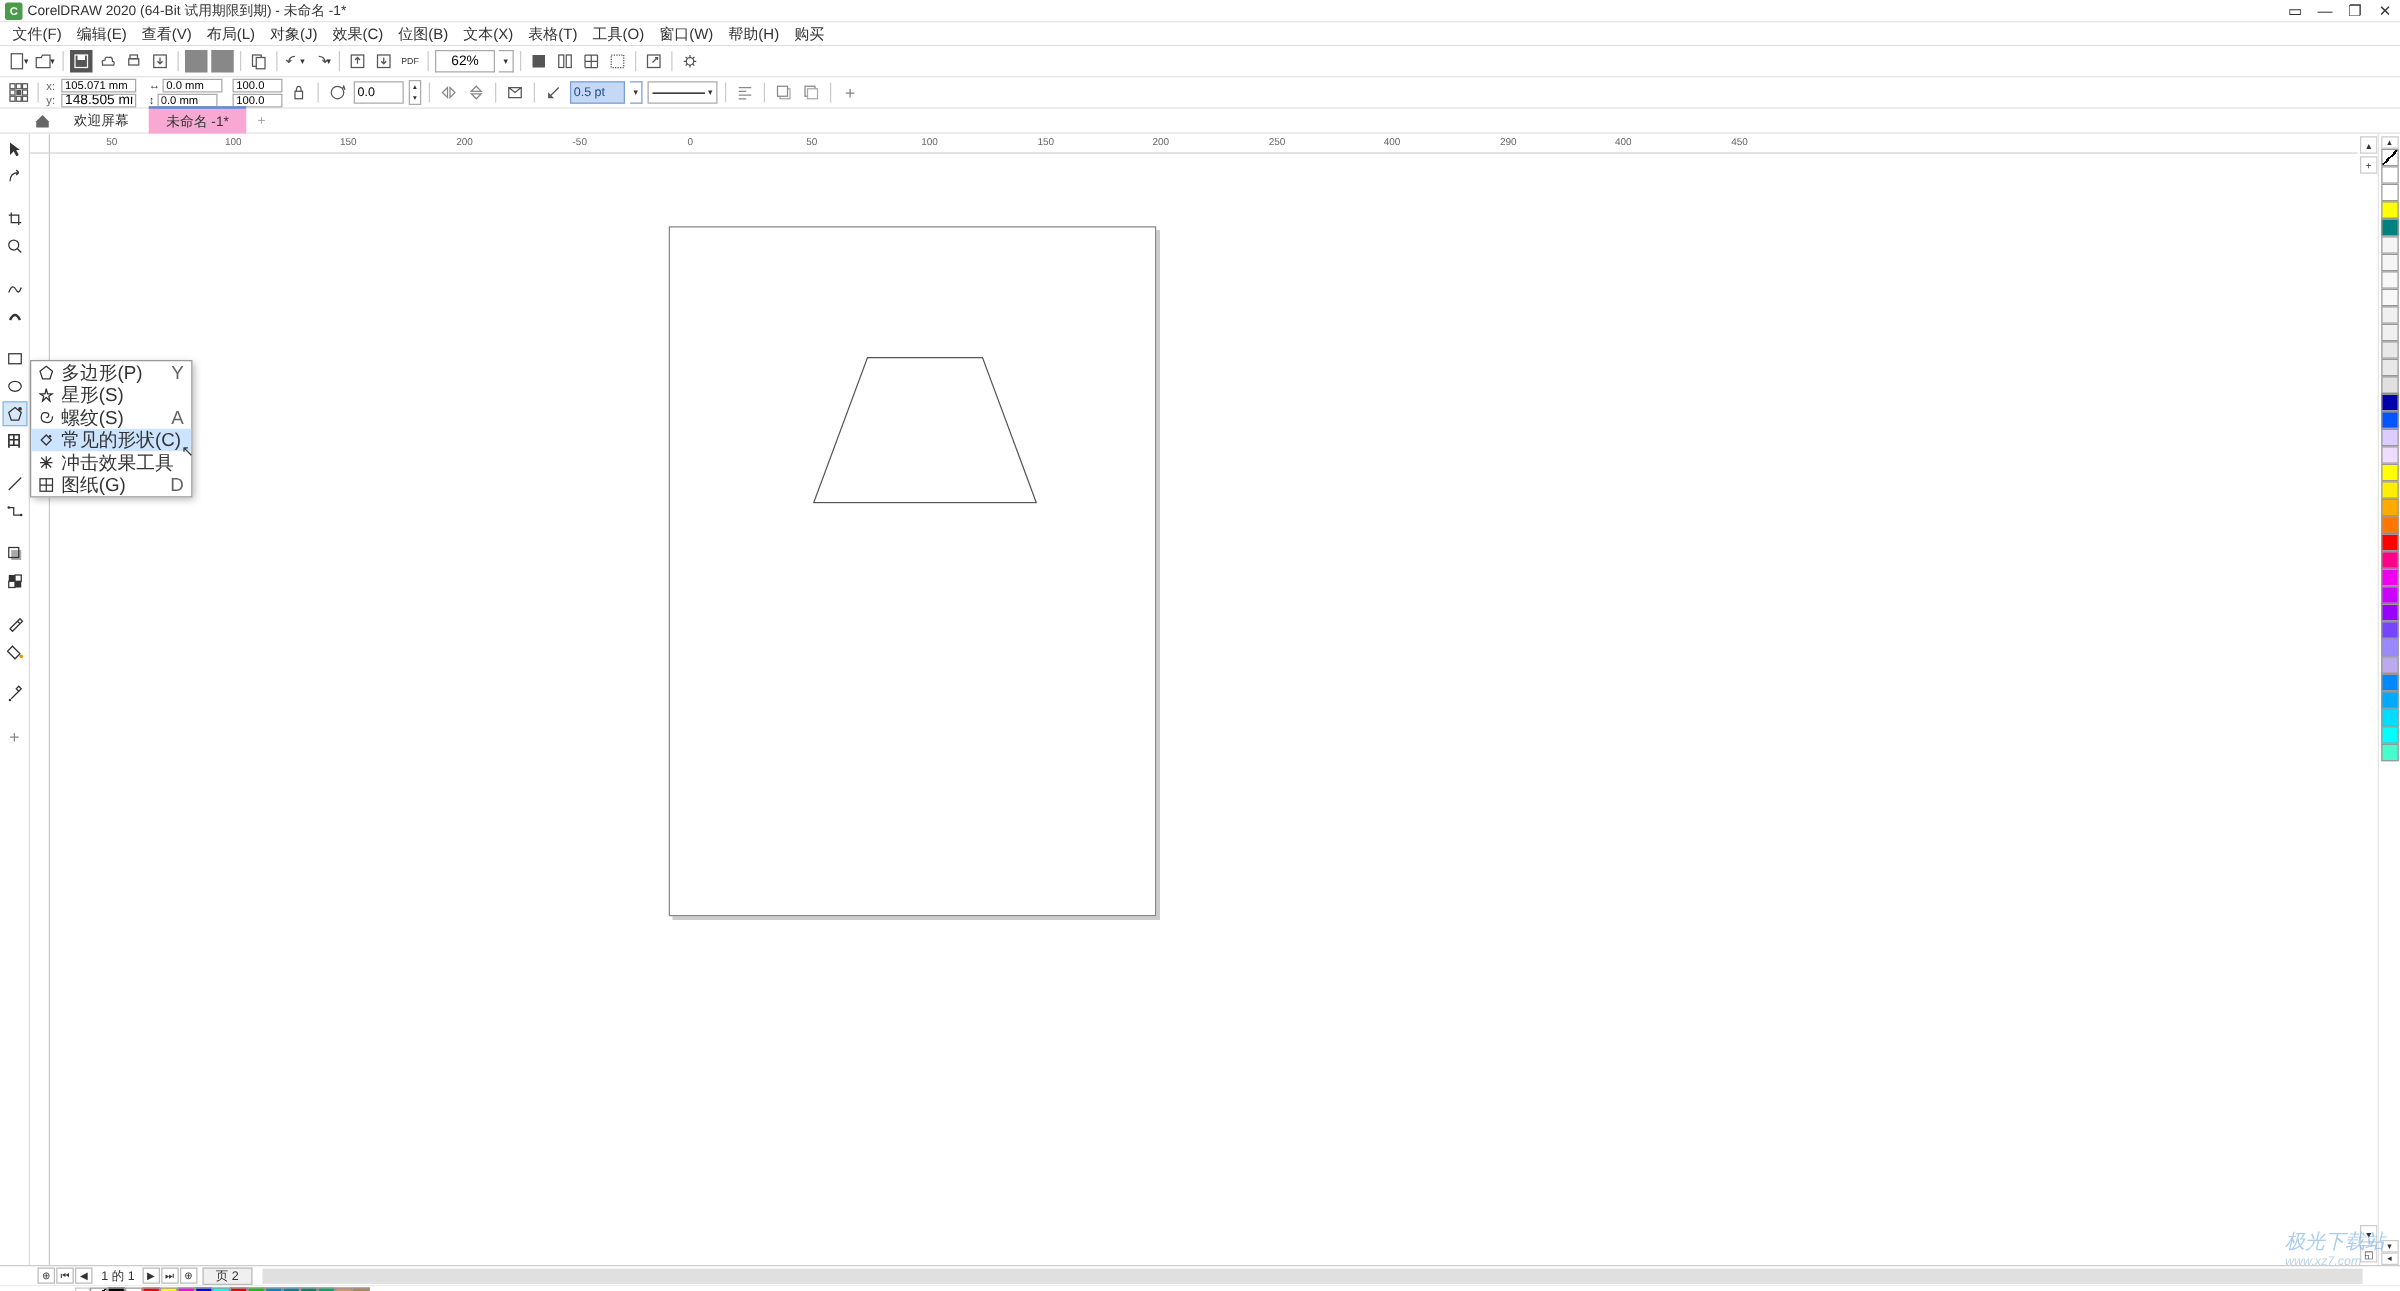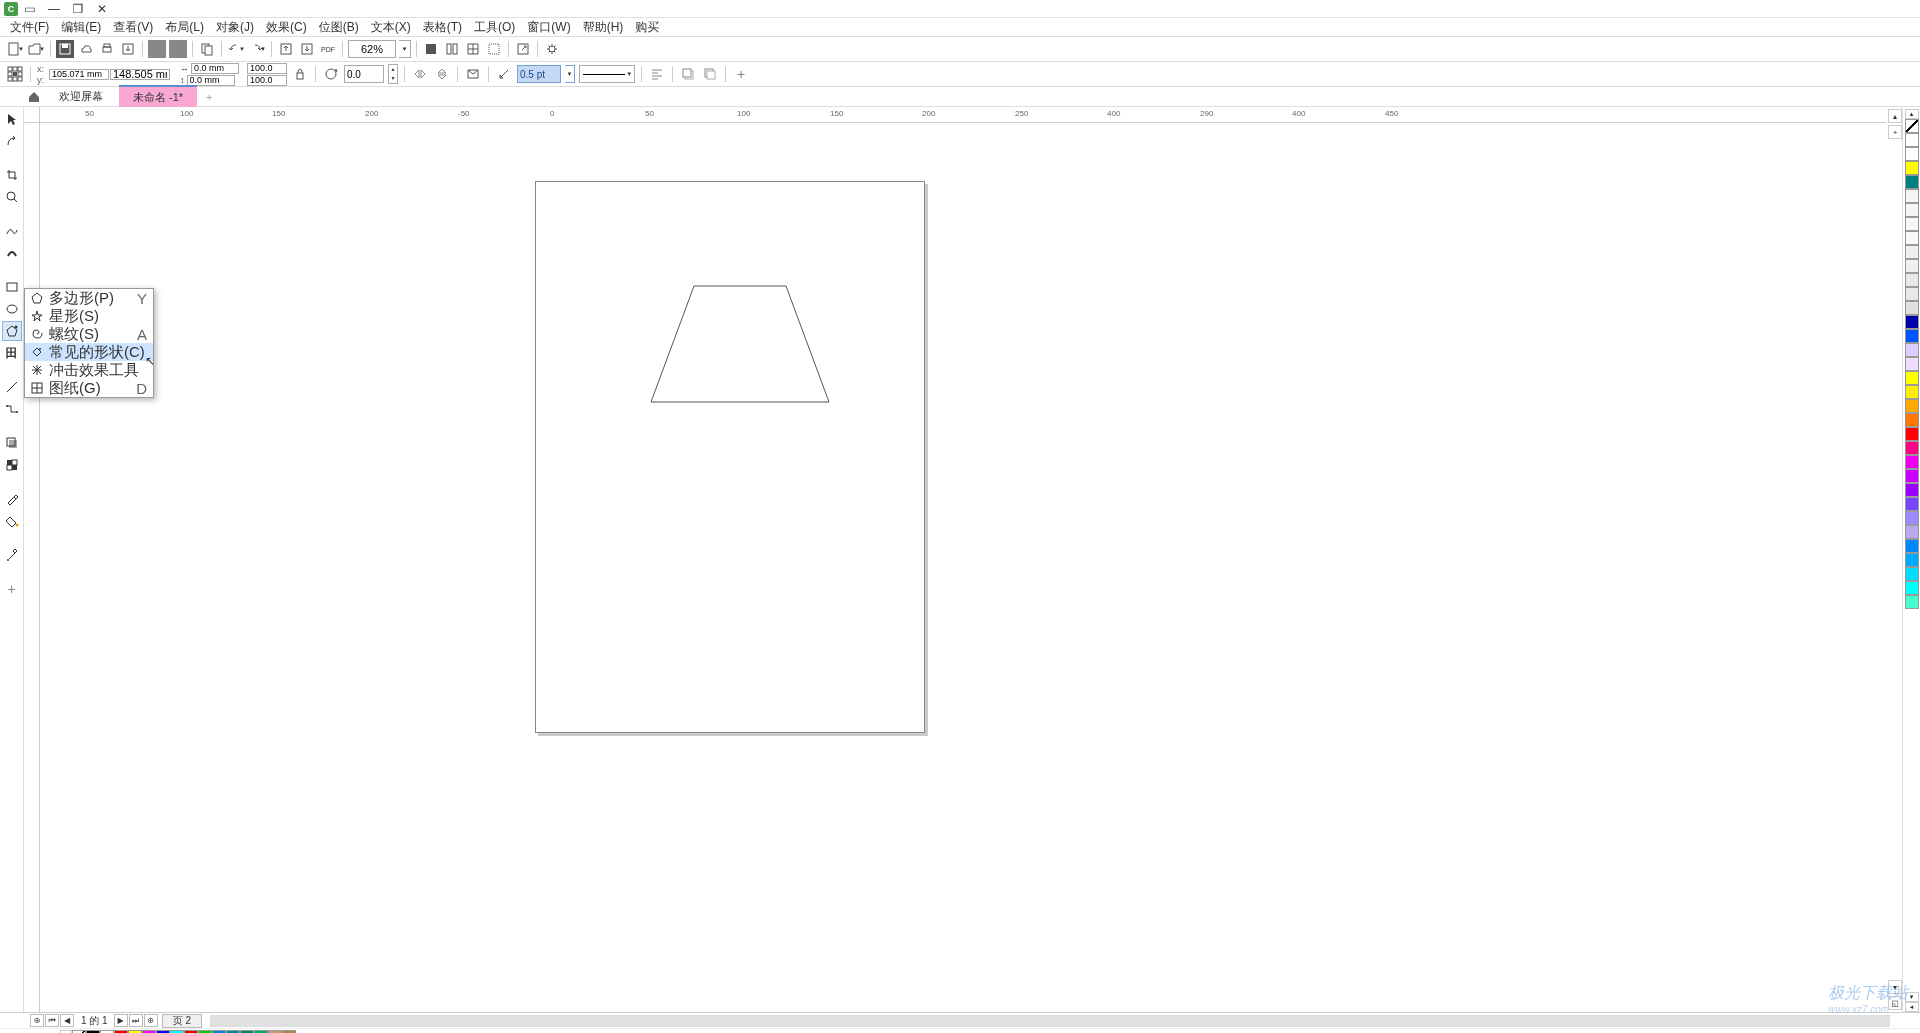--- a/index.html
+++ b/index.html
@@ -93,20 +93,21 @@
 .swatches { height: 14px; display: flex; align-items: center; padding-left: 60px; gap: 0; border-top: 1px solid #eee; }
 .sw { width: 14px; height: 11px; border: 1px solid #999; cursor: pointer; }
 .watermark { position: absolute; right: 12px; bottom: 18px; font-size: 16px; color: #88b8e8; font-style: italic; pointer-events: none; opacity: 0.7; }
 .watermark .site { font-size: 10px; color: #a0c0e0; display: block; }
 </style>
 </head>
 <body>
 
 <div class="titlebar">
   <div class="app-icon">C</div>
+  <div class="title">CorelDRAW 2020 (64-Bit 试用期限到期) - 未命名 -1*</div>
   <div class="win-btns">
     <span>▭</span>
     <span>—</span>
     <span>❐</span>
     <span>✕</span>
   </div>
 </div>
 
 <div class="menubar">
   <span class="menu-item">文件(F)</span>
@@ -263,21 +264,21 @@
     </div>
   <div class="tb-sep"></div>
   <div class="prop-coord">
     <div>
         <span class="lbl">x:</span>
       </div>
     <div>
         <span class="lbl">y:</span>
       </div>
   </div>
-  <div style="display:flex;flex-direction:row;gap:1px">
+  <div style="display:flex;flex-direction:column;gap:1px">
     <input class="prop-field" style="height: 11px; font-size: 9px;" value="105.071 mm">
     <input class="prop-field" style="height: 11px; font-size: 11px;" value="148.505 mm">
   </div>
   <div style="display:flex;flex-direction:column;gap:1px;margin-left:6px">
     <div style="display:flex;align-items:center">
         <span style="font-size:9px;margin-right:2px">↔</span>
         <input class="prop-field sm" style="height: 11px; font-size: 9px;" value="0.0 mm">
       </div>
     <div style="display:flex;align-items:center">
         <span style="font-size:9px;margin-right:2px">↕</span>

